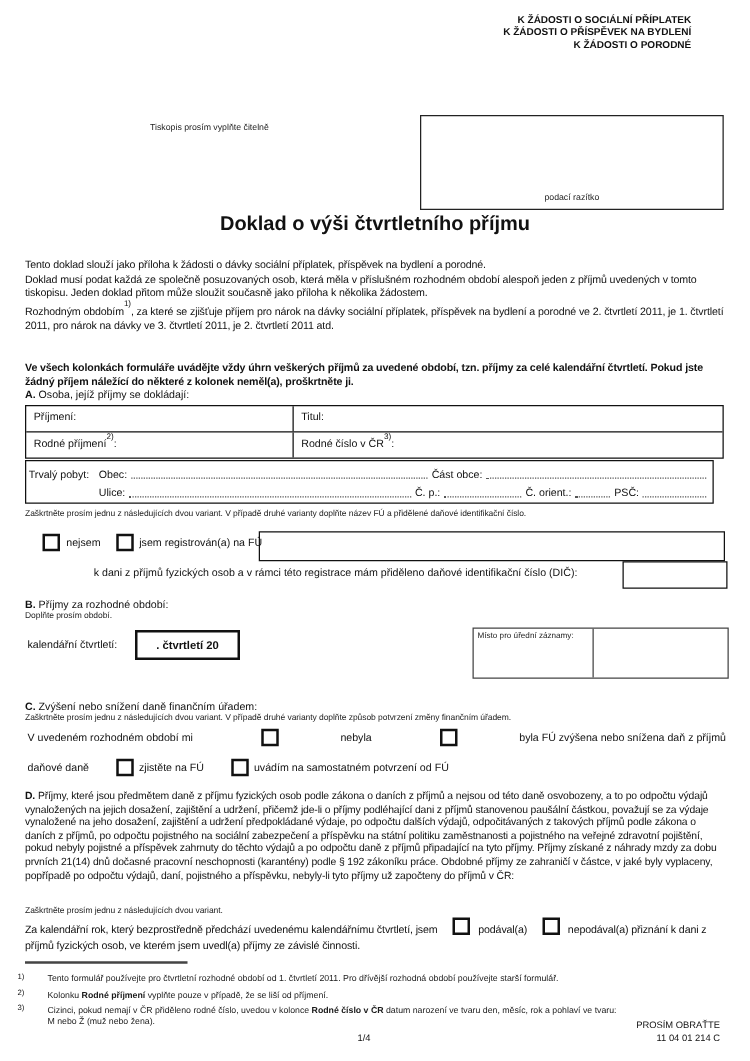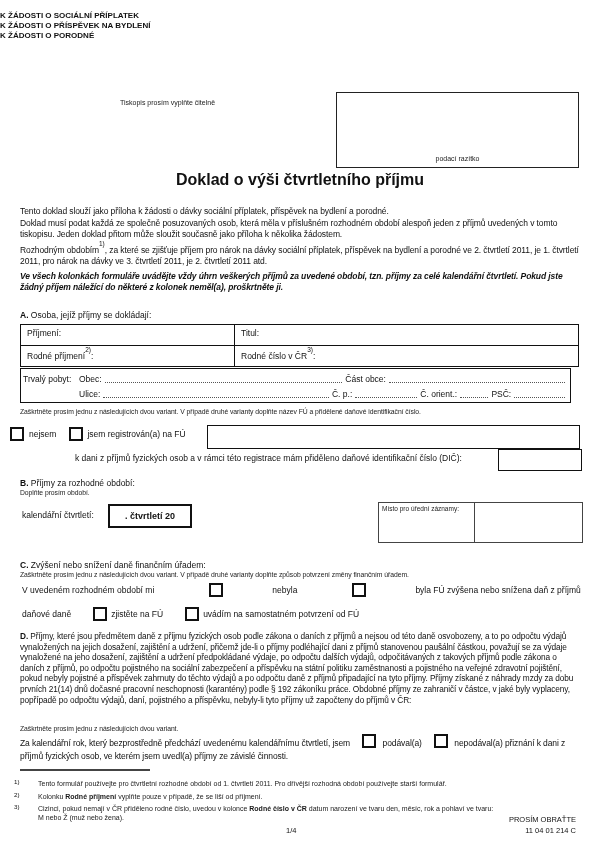--- a/index.html
+++ b/index.html
@@ -2,29 +2,29 @@
 <html lang="cs"><head>
 <meta charset="utf-8">
 <style>
   html,body{margin:0;padding:0;}
   body{
     width:600px;height:849px;position:relative;background:#ffffff;
     font-family:"Liberation Sans",sans-serif;color:#111;overflow:hidden;
   }
   .abs{position:absolute;}
   
-  .header-lines{top:11px;left:0;width:553px;text-align:left;font-weight:bold;font-size:8px;line-height:10px;}
+  .header-lines{top:11px;left:0;width:553px;text-align:right;font-weight:bold;font-size:8px;line-height:10px;}
   .fill-note{top:99px;left:120px;font-size:7px;color:#222;}
   .stamp-box{top:92px;left:336px;width:241px;height:74px;border:1px solid #222;}
   .stamp-label{position:absolute;bottom:5px;left:0;width:100%;text-align:center;font-size:7px;color:#222;}
   .form-title{top:171px;left:20px;width:560px;text-align:center;font-weight:bold;font-size:16px;}
   
   .intro{top:206px;left:20px;width:561px;}
   .intro p{margin:0 0 1px 0;font-size:8.5px;line-height:11px;letter-spacing:-0.1px;}
-  .intro p.bold-para{margin-top:4px;font-weight:bold;font-style:italic;}
+  .intro p.bold-para{margin-top:23px;font-weight:bold;}
   sup.fnref{font-size:6.5px;position:relative;top:-3px;}
   
   .sec-heading{font-size:8.5px;}
   .sec-heading .letter{font-weight:bold;}
   .small-note{font-size:6.8px;color:#222;letter-spacing:-0.05px;}
   
   .table-a{top:324px;left:20px;width:557px;border:1px solid #111;}
   .ta-row{display:flex;height:20px;}
   .ta-row.first{border-bottom:1px solid #111;}
   .ta-cell{padding:3px 0 0 6px;font-size:8.5px;border-right:1px solid #111;box-sizing:border-box;}
@@ -118,21 +118,21 @@
     <span class="dots g11"></span>
     <span class="lbl">Č. orient.:</span>
     <span class="dots g05"></span>
     <span class="lbl">PSČ:</span>
     <span class="dots g09"></span>
   </div>
 </div>
 
 <div class="abs small-note" style="top:408px;left:20px;">Zaškrtněte prosím jednu z následujících dvou variant. V případě druhé varianty doplňte název FÚ a přidělené daňové identifikační číslo.</div>
 
-<div class="abs flexrow" style="top:427px;left:10px;">
+<div class="abs flexrow" style="top:427px;left:34px;">
   <span class="cb"></span>
   <span style="margin-left:5px;">nejsem</span>
   <span class="cb" style="margin-left:13px;"></span>
   <span style="margin-left:4px;">jsem registrován(a) na FÚ</span>
 </div>
 <div class="abs fu-input"></div>
 
 <div class="abs" style="top:453px;left:75px;font-size:8.5px;">k dani z příjmů fyzických osob a v rámci této registrace mám přiděleno daňové identifikační číslo (DIČ):</div>
 <div class="abs dic-input"></div>
 

